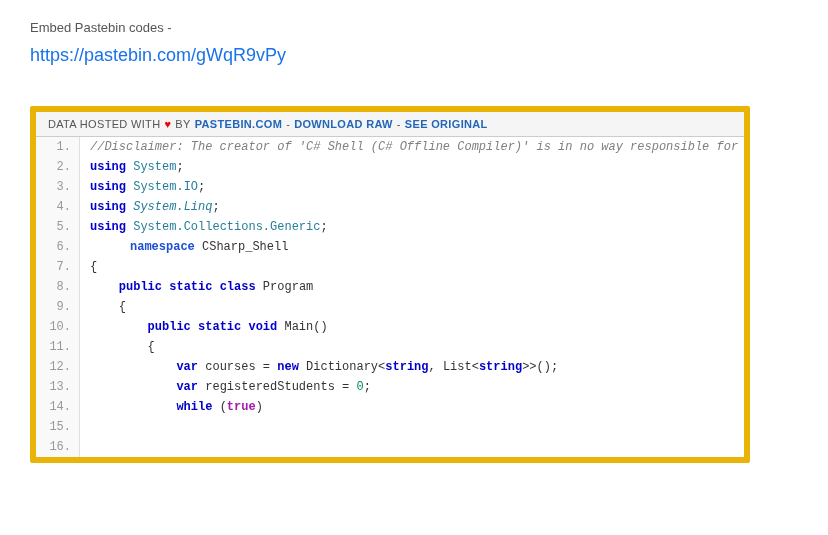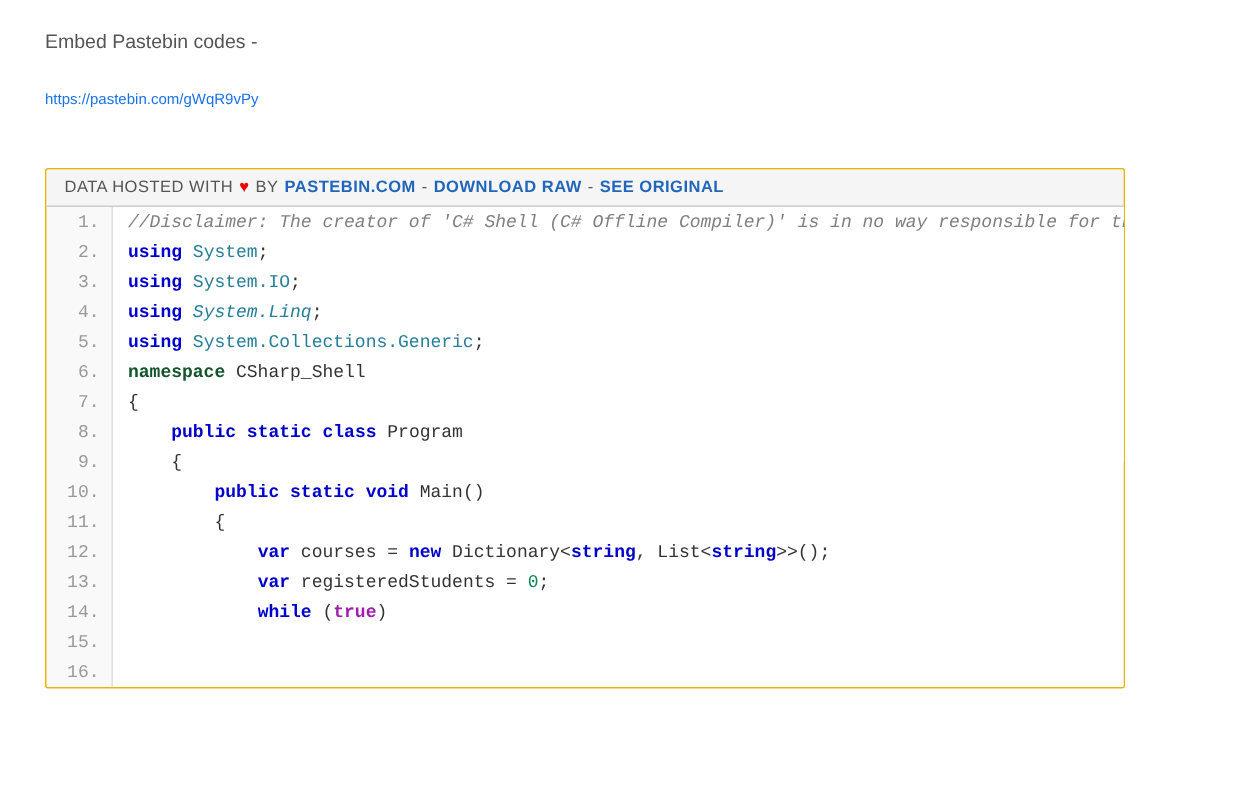--- a/index.html
+++ b/index.html
@@ -7,33 +7,33 @@
       font-family: Arial, sans-serif;
       background: #fff;
       color: #333;
       font-size: 14px;
       padding: 20px 30px;
     }
 
     .embed-title {
       font-size: 13px;
       color: #555;
-      margin-bottom: 21px;
+      margin-bottom: 10px;
     }
 
     .embed-link {
       color: #1a73e8;
-      font-size: 10px;
+      font-size: 18px;
       text-decoration: none;
       margin-bottom: 20px;
       display: inline-block;
     }
 
     .code-container {
-      border: 1px solid #eab308;
+      border: 6px solid #eab308;
       border-radius: 2px;
       margin-top: 20px;
       overflow: hidden;
       position: relative;
       width: 720px;
     }
 
     .code-header {
       background: #f5f5f5;
       border-bottom: 1px solid #ccc;
@@ -140,21 +140,21 @@
         <span class="line-num">15.</span>
         <span class="line-num">16.</span>
       </div>
     <div class="code-lines" id="code-lines">
         <div class="code-line"><span style="color: rgb(128, 128, 128); font-style: italic;">//Disclaimer: The creator of 'C# Shell (C# Offline Compiler)' is in no way responsible for the code posted by any user.</span></div>
         <div class="code-line"><span style="color: rgb(0, 0, 204); font-weight: bold;">using</span><span style="color: rgb(51, 51, 51);"> </span><span style="color: rgb(38, 127, 153);">System</span><span style="color: rgb(51, 51, 51);">;</span></div>
         <div class="code-line"><span style="color: rgb(0, 0, 204); font-weight: bold;">using</span><span style="color: rgb(51, 51, 51);"> </span><span style="color: rgb(38, 127, 153);">System.IO</span><span style="color: rgb(51, 51, 51);">;</span></div>
         <div class="code-line"><span style="color: rgb(0, 0, 204); font-weight: bold;">using</span><span style="color: rgb(51, 51, 51);"> </span><span style="color: rgb(38, 127, 153); font-style: italic;">System.Linq</span><span style="color: rgb(51, 51, 51);">;</span></div>
         <div class="code-line"><span style="color: rgb(0, 0, 204); font-weight: bold;">using</span><span style="color: rgb(51, 51, 51);"> </span><span style="color: rgb(38, 127, 153); text-align: center;">System.Collections.Generic</span><span style="color: rgb(51, 51, 51);">;</span></div>
         <div class="code-line"><span style="color: rgb(51, 51, 51);"></span></div>
-        <div class="code-line"><span style="color: #14532d; font-weight: bold;">namespace</span><span style="color: rgb(51, 51, 51);"> CSharp_Shell</span></div>
+        <div class="code-line"><span style="color: #1d4ed8; font-weight: bold; margin-left: 40px;">namespace</span><span style="color: rgb(51, 51, 51);"> CSharp_Shell</span></div>
         <div class="code-line"><span style="color: rgb(51, 51, 51);">{</span></div>
         <div class="code-line"><span style="color: rgb(51, 51, 51);"></span></div>
         <div class="code-line"><span style="color: rgb(51, 51, 51);">    </span><span style="color: rgb(0, 0, 204); font-weight: bold;">public</span><span style="color: rgb(51, 51, 51);"> </span><span style="color: rgb(0, 0, 204); font-weight: bold;">static</span><span style="color: rgb(51, 51, 51);"> </span><span style="color: rgb(0, 0, 204); font-weight: bold;">class</span><span style="color: rgb(51, 51, 51);"> Program</span></div>
         <div class="code-line"><span style="color: rgb(51, 51, 51);">    {</span></div>
         <div class="code-line"><span style="color: rgb(51, 51, 51);">        </span><span style="color: rgb(0, 0, 204); font-weight: bold;">public</span><span style="color: rgb(51, 51, 51);"> </span><span style="color: rgb(0, 0, 204); font-weight: bold;">static</span><span style="color: rgb(51, 51, 51);"> </span><span style="color: rgb(0, 0, 204); font-weight: bold;">void</span><span style="color: rgb(51, 51, 51);"> Main()</span></div>
         <div class="code-line"><span style="color: rgb(51, 51, 51);">        {</span></div>
         <div class="code-line"><span style="color: rgb(51, 51, 51);">            </span><span style="color: rgb(0, 0, 204); font-weight: bold;">var</span><span style="color: rgb(51, 51, 51);"> courses = </span><span style="color: rgb(0, 0, 204); font-weight: bold;">new</span><span style="color: rgb(51, 51, 51);"> Dictionary&lt;</span><span style="color: rgb(0, 0, 204); font-weight: bold;">string</span><span style="color: rgb(51, 51, 51);">, List&lt;</span><span style="color: rgb(0, 0, 204); font-weight: bold;">string</span><span style="color: rgb(51, 51, 51);">&gt;&gt;();</span></div>
         <div class="code-line"><span style="color: rgb(51, 51, 51);">            </span><span style="color: rgb(0, 0, 204); font-weight: bold;">var</span><span style="color: rgb(51, 51, 51);"> registeredStudents = </span><span style="color: rgb(9, 134, 88);">0</span><span style="color: rgb(51, 51, 51);">;</span></div>
         <div class="code-line"><span style="color: rgb(51, 51, 51);">            </span><span style="color: rgb(0, 0, 204); font-weight: bold;">while</span><span style="color: rgb(51, 51, 51);"> (</span><span style="color: #a21caf; font-weight: bold;">true</span><span style="color: rgb(51, 51, 51);">)</span></div>
       </div>

